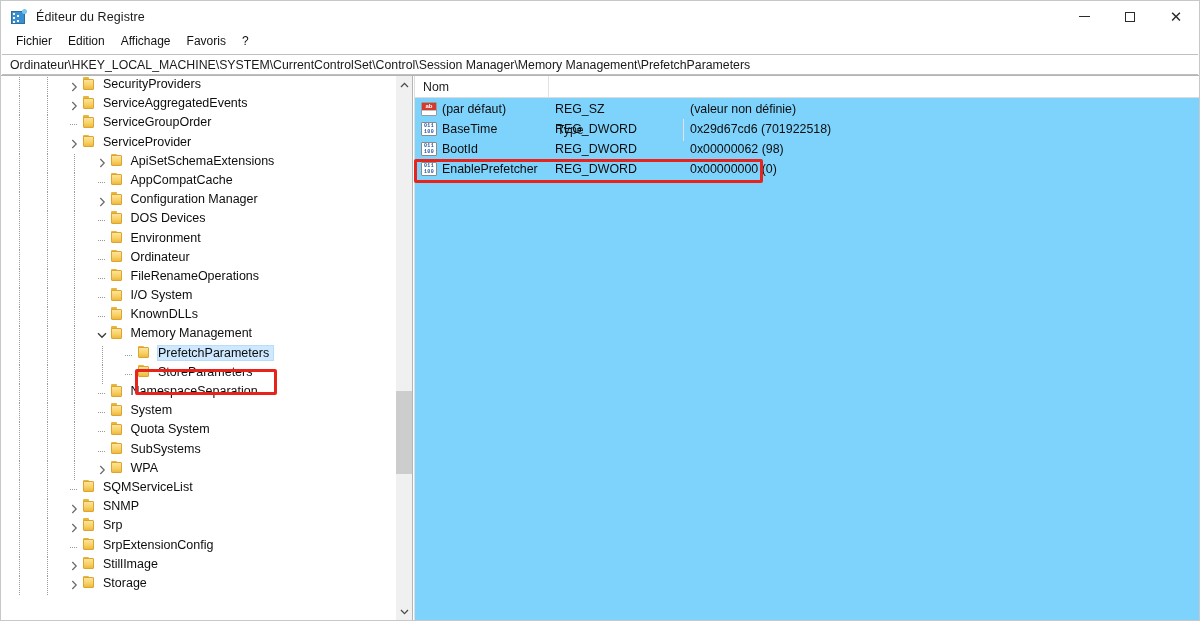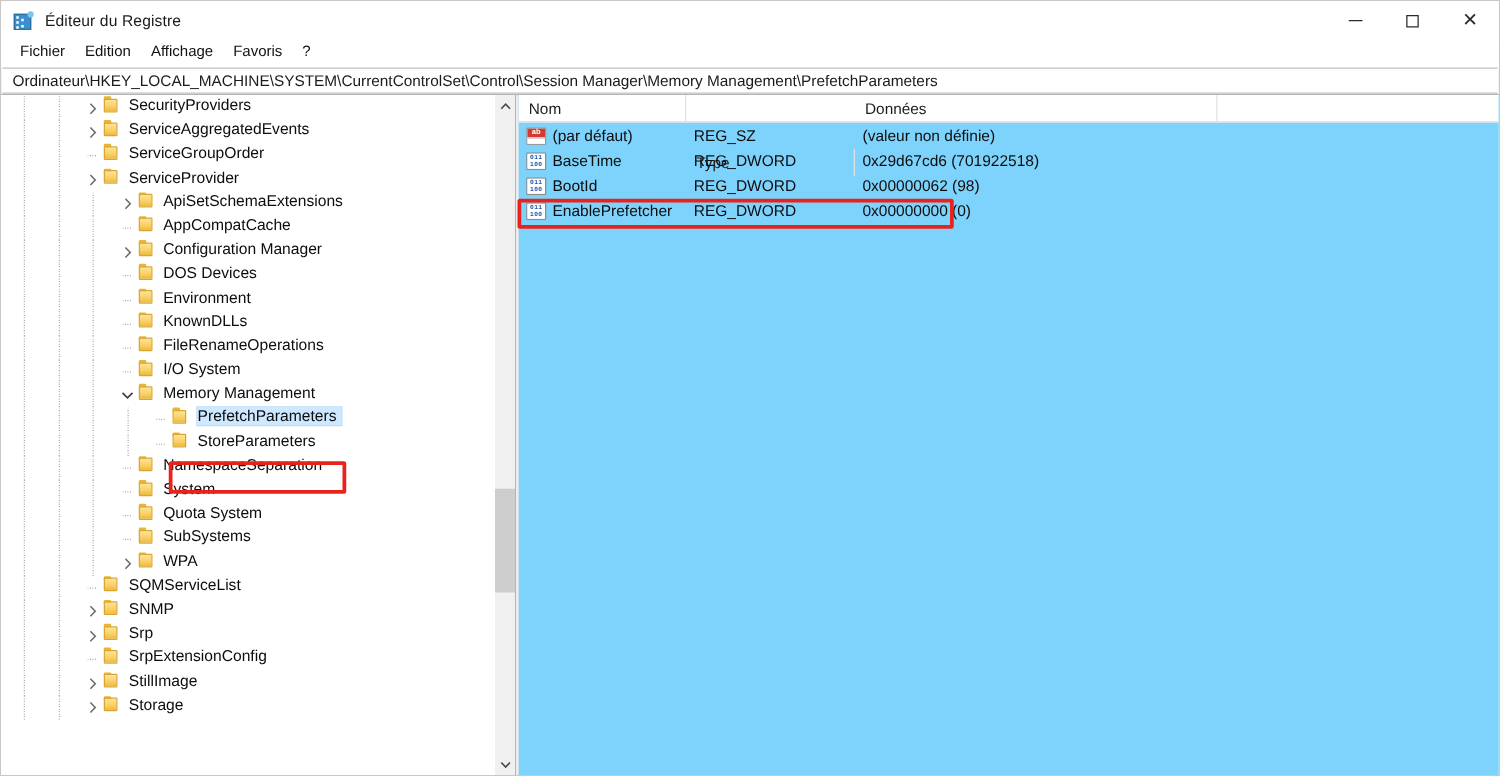--- a/index.html
+++ b/index.html
@@ -435,51 +435,66 @@
                 <div class="dots-v" style="left: 45.5px;"></div>
                 <div class="dots-v" style="left: 73px;"></div>
               </div>
               <div class="twisty">
                 <div class="dots-stub" style="left:4px;"></div>
               </div>
               <div class="tree-folder">
                 <div class="tab"></div>
                 <div class="body"></div>
               </div>
+              <div class="tree-label">Ordinateur</div>
+            </div>
+            <div class="tree-row">
+              <div class="tree-indent" style="width: 92.5px;">
+                <div class="dots-v" style="left: 18px;"></div>
+                <div class="dots-v" style="left: 45.5px;"></div>
+                <div class="dots-v" style="left: 73px;"></div>
+              </div>
+              <div class="twisty">
+                <div class="dots-stub" style="left:4px;"></div>
+              </div>
+              <div class="tree-folder">
+                <div class="tab"></div>
+                <div class="body"></div>
+              </div>
+              <div class="tree-label">FileRenameOperations</div>
+            </div>
+            <div class="tree-row">
+              <div class="tree-indent" style="width: 92.5px;">
+                <div class="dots-v" style="left: 18px;"></div>
+                <div class="dots-v" style="left: 45.5px;"></div>
+                <div class="dots-v" style="left: 73px;"></div>
+              </div>
+              <div class="twisty">
+                <div class="dots-stub" style="left:4px;"></div>
+              </div>
+              <div class="tree-folder">
+                <div class="tab"></div>
+                <div class="body"></div>
+              </div>
+              <div class="tree-label">I/O System</div>
+            </div>
+            <div class="tree-row">
+              <div class="tree-indent" style="width: 92.5px;">
+                <div class="dots-v" style="left: 18px;"></div>
+                <div class="dots-v" style="left: 45.5px;"></div>
+                <div class="dots-v" style="left: 73px;"></div>
+              </div>
+              <div class="twisty">
+                <div class="dots-stub" style="left:4px;"></div>
+              </div>
+              <div class="tree-folder">
+                <div class="tab"></div>
+                <div class="body"></div>
+              </div>
               <div class="tree-label">KnownDLLs</div>
-            </div>
-            <div class="tree-row">
-              <div class="tree-indent" style="width: 92.5px;">
-                <div class="dots-v" style="left: 18px;"></div>
-                <div class="dots-v" style="left: 45.5px;"></div>
-                <div class="dots-v" style="left: 73px;"></div>
-              </div>
-              <div class="twisty">
-                <div class="dots-stub" style="left:4px;"></div>
-              </div>
-              <div class="tree-folder">
-                <div class="tab"></div>
-                <div class="body"></div>
-              </div>
-              <div class="tree-label">FileRenameOperations</div>
-            </div>
-            <div class="tree-row">
-              <div class="tree-indent" style="width: 92.5px;">
-                <div class="dots-v" style="left: 18px;"></div>
-                <div class="dots-v" style="left: 45.5px;"></div>
-                <div class="dots-v" style="left: 73px;"></div>
-              </div>
-              <div class="twisty">
-                <div class="dots-stub" style="left:4px;"></div>
-              </div>
-              <div class="tree-folder">
-                <div class="tab"></div>
-                <div class="body"></div>
-              </div>
-              <div class="tree-label">I/O System</div>
             </div>
             <div class="tree-row">
               <div class="tree-indent" style="width: 92.5px;">
                 <div class="dots-v" style="left: 18px;"></div>
                 <div class="dots-v" style="left: 45.5px;"></div>
                 <div class="dots-v" style="left: 73px;"></div>
               </div>
               <div class="twisty">
                 <svg width="10" height="7" viewBox="0 0 10 7">
                   <path d="M1 1.3 L5 5.2 L9 1.3" fill="none" stroke="#3c3c3c" stroke-width="1.35"></path>
@@ -710,21 +725,20 @@
         </div>
       </div>
     </div>
 
     <div class="splitter"></div>
 
     <div class="list-pane">
       <div class="list-header">
         <div class="hcol c-name">Nom</div>
         <div class="hcol c-type">Type</div>
-        <div class="hcol c-data">Données</div>
         <div class="hcol c-rest"></div>
       </div>
       <div class="list-rows" id="value-rows">
           <div class="vrow">
             <div class="vicon sz">
               <div class="frame"></div>
               <div class="ab">ab</div>
               <div class="pg"></div>
             </div>
             <div class="vcell c-name">(par défaut)</div>

